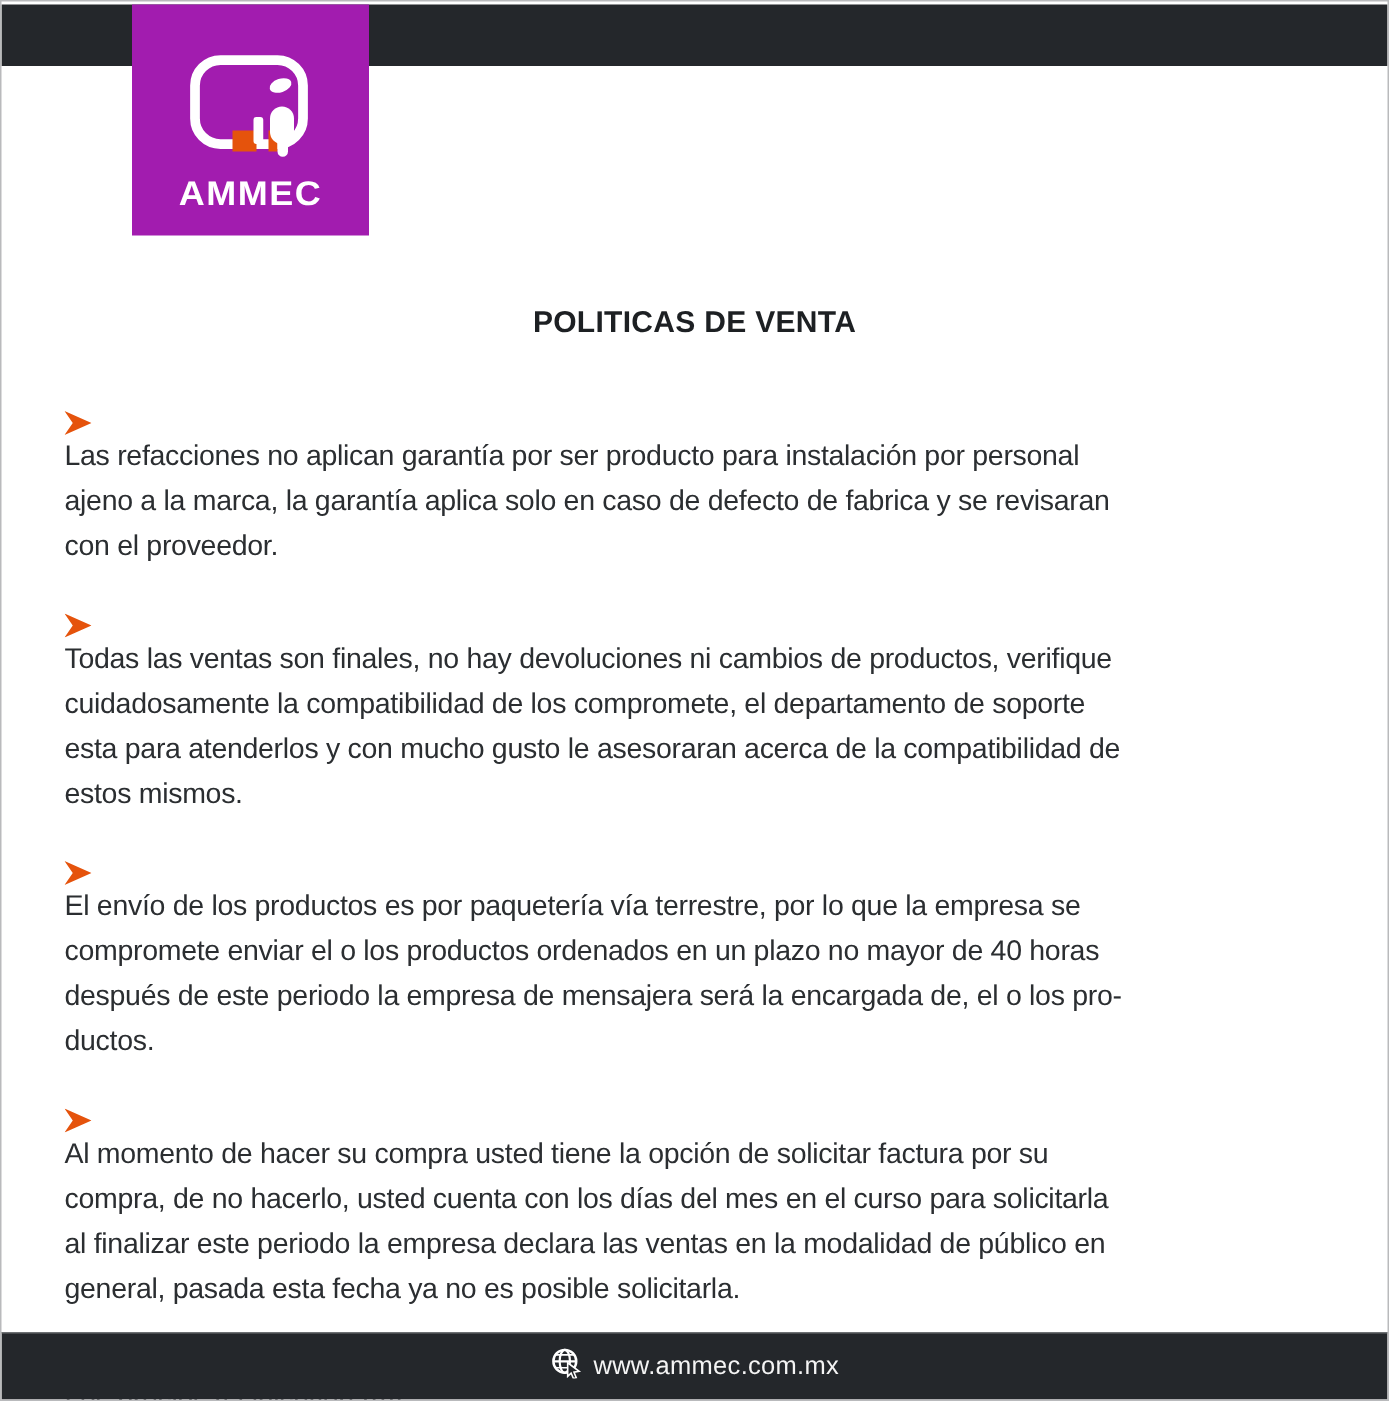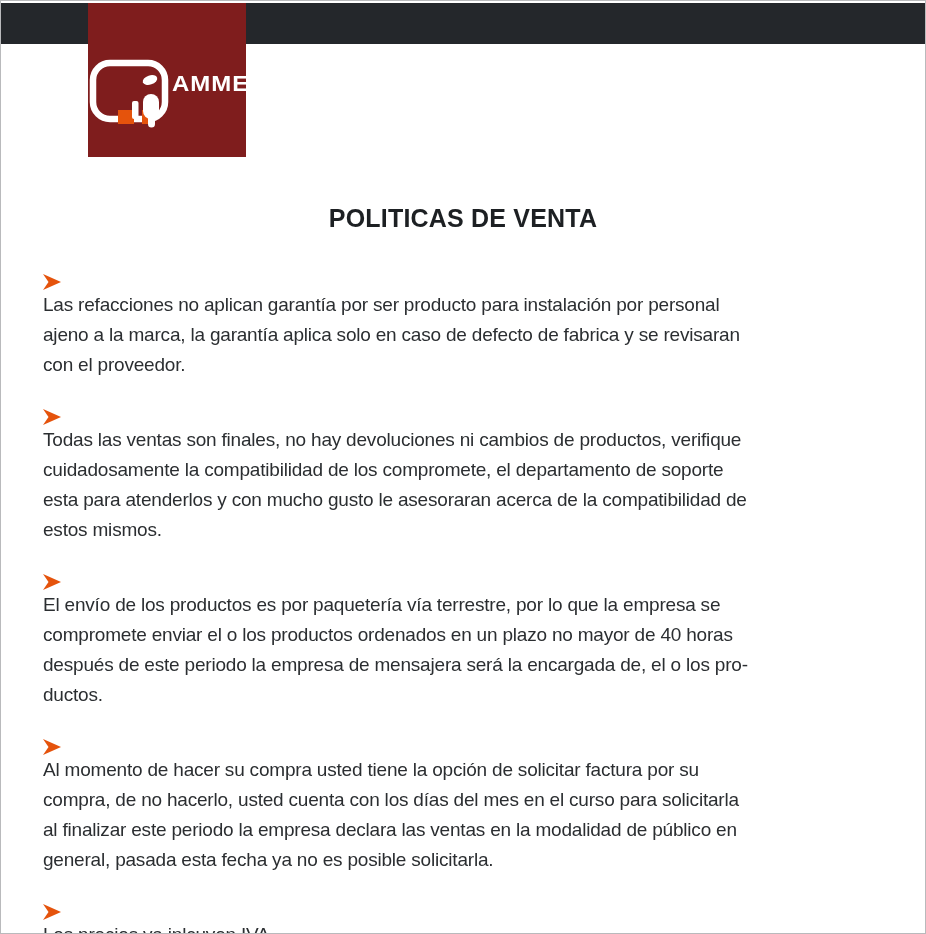--- a/index.html
+++ b/index.html
@@ -22,43 +22,44 @@
     height: 41px;
     background: #24272b;
   }
 
   .logo-box {
     position: absolute;
     top: 2px;
     left: 87px;
     width: 158px;
     height: 154px;
-    background: #7f1d1d;
+    background: #a21caf;
     display: flex;
+    flex-direction: column;
     align-items: center;
     justify-content: flex-start;
     z-index: 2;
   }
   .logo-box .elephant { margin-top: 32px; }
   .wordmark {
     margin-top: 6px;
     color: #ffffff;
     font-weight: 700;
     font-size: 24px;
     letter-spacing: 1px;
     line-height: 1;
     transform: scaleY(0.95);
   }
 
   .doc-title {
     position: absolute;
     top: 203px;
     left: 0; right: 0;
     text-align: center;
-    font-size: 25px;
+    font-size: 20px;
     font-weight: 700;
     color: #1d2023;
     letter-spacing: 0.2px;
   }
 
   .policy-list {
     position: absolute;
     top: 266px;
     left: 42px;
     width: 848px;
@@ -183,14 +184,27 @@
     <li class="policy-item">
       <span class="arrow-bullet">
         <svg width="18" height="16" viewBox="0 0 18 16">
           <polygon points="0,0 18,8 0,16 5.5,8" fill="#e5530c"></polygon>
         </svg>
       </span>
       <p class="policy-text">Los precios ya inlcuyen IVA.</p>
     </li>
   </ul>
 
+  <div class="footer">
+    <span>
+      <svg width="21" height="21" viewBox="0 0 22 22">
+        <circle cx="10" cy="10" r="8" fill="none" stroke="#ffffff" stroke-width="1.7"></circle>
+        <ellipse cx="10" cy="10" rx="3.6" ry="8" fill="none" stroke="#ffffff" stroke-width="1.5"></ellipse>
+        <line x1="2" y1="10" x2="18" y2="10" stroke="#ffffff" stroke-width="1.5"></line>
+        <line x1="3.2" y1="5.5" x2="16.8" y2="5.5" stroke="#ffffff" stroke-width="1.2"></line>
+        <line x1="3.2" y1="14.5" x2="16.8" y2="14.5" stroke="#ffffff" stroke-width="1.2"></line>
+        <polygon points="12,11 20,17 16.4,17.6 18,21.5 16,22 14.4,18.2 12,20.5" fill="#24272b" stroke="#ffffff" stroke-width="1.1"></polygon>
+      </svg>
+    </span>
+    <span class="site">www.ammec.com.mx</span>
+  </div>
 
 </div>
 
 </body></html>

